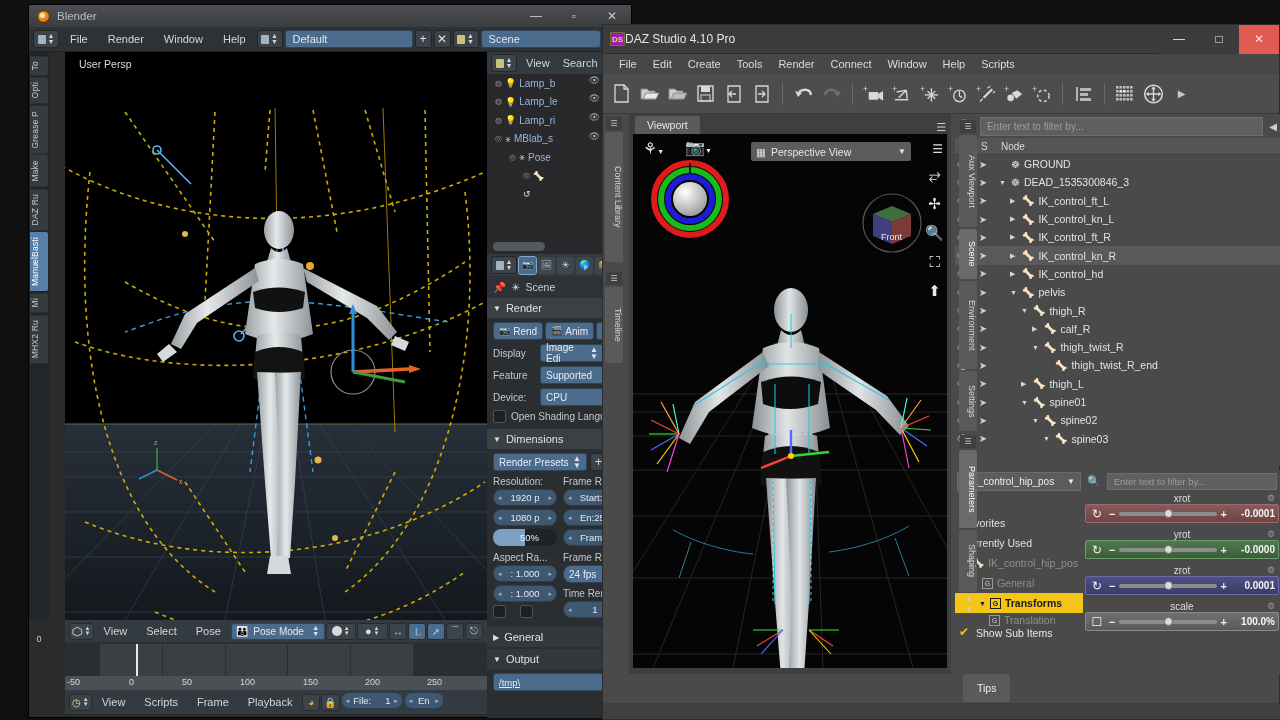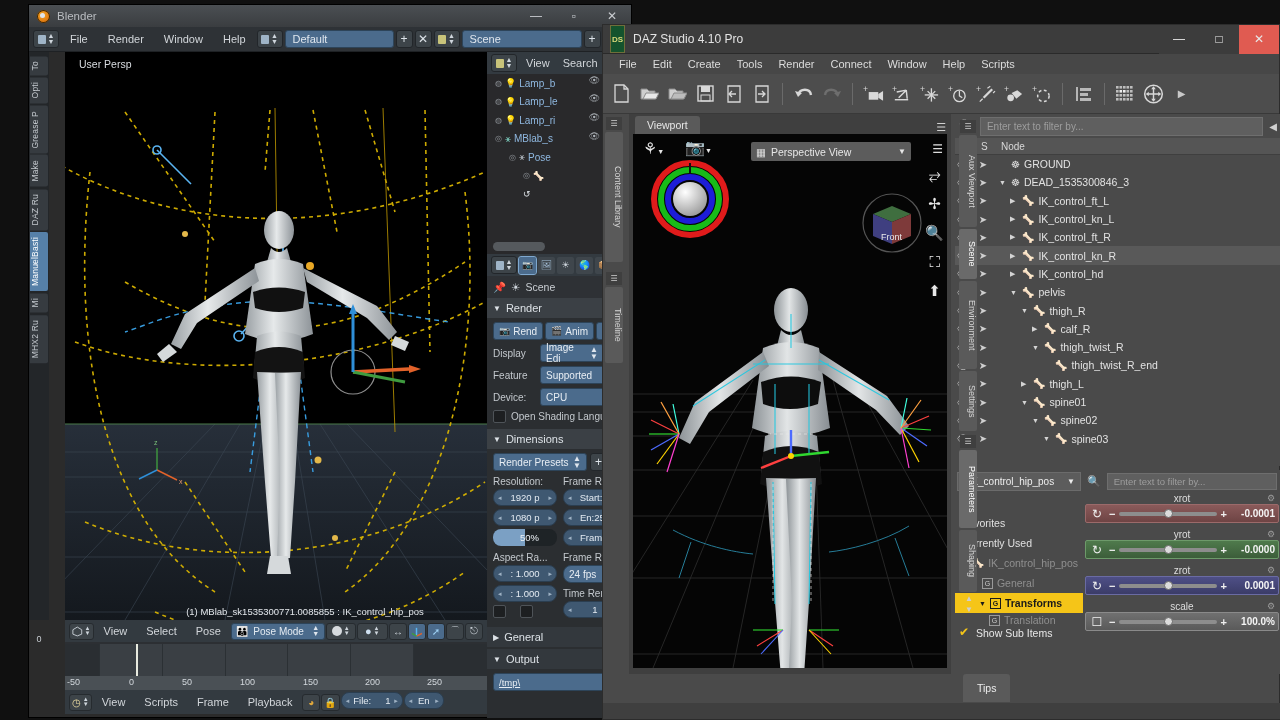--- a/index.html
+++ b/index.html
@@ -111,22 +111,22 @@
   .bl-2col>div{flex:1;}
   .bl-colhdr{color:#c3c8cd;font-size:10px;margin:3px 0 2px 0;}
   .bl-txtfield{background:#4b6b8c;border:1px solid #2d4459;border-radius:3px;height:18px;
      color:#e7edf3;font-size:9.5px;display:flex;align-items:center;padding:0 5px;text-decoration:underline;}
 
   
   #daz { position:absolute; left:602px; top:24px; width:678px; height:696px;
      background:#4a4a4a; border:1px solid #2c2c2c; }
   .dz-titlebar{height:29px;background:#3c3c3c;display:flex;align-items:center;padding-left:7px;
      border-bottom:1px solid #2a2a2a;}
-  .dz-logo{width:15px;height:28px;background:#14532d;border:1px solid #6f6f3a;color:#d9d97a;
-     font-size:8px;font-weight:bold;display:flex;align-items:center;justify-content:center;margin-right:8px;}
+  .dz-logo{width:15px;height:14px;background:#a21caf;border:1px solid #6f6f3a;color:#d9d97a;
+     font-size:8px;font-weight:bold;display:flex;align-items:center;justify-content:center;}
   .dz-title{color:#e3e3e3;font-size:12px;}
   .dz-wbtns{margin-left:auto;display:flex;height:29px;}
   .dz-wbtn{width:40px;display:flex;align-items:center;justify-content:center;color:#e8e8e8;font-size:12px;background:#3c3c3c;}
   .dz-wbtn.close{background:#e05b51;}
   .dz-menubar{height:20px;background:#474747;display:flex;align-items:center;padding-left:8px;gap:0;}
   .dz-menu{color:#dcdcdc;font-size:11px;padding:0 8px;}
   .dz-toolbar{height:40px;background:#4d4d4d;display:flex;align-items:center;padding:0 8px;gap:7px;
      border-bottom:1px solid #393939;}
   .dz-ticon{width:21px;height:21px;display:flex;align-items:center;justify-content:center;color:#d8d8d8;}
   .dz-tsep{width:1px;height:22px;background:#6a6a6a;margin:0 3px;}
@@ -217,21 +217,21 @@
           <span class="ar">▲<br>▼</span>
       </div>
       <div class="bl-menu">File</div>
       <div class="bl-menu">Render</div>
       <div class="bl-menu">Window</div>
       <div class="bl-menu">Help</div>
       <div class="bl-ico-btn">
         <span class="g"></span>
           <span class="ar">▲<br>▼</span>
       </div>
-      <div class="bl-sel" style="width:109px">Default</div>
+      <div class="bl-sel" style="width:128px">Default</div>
       <div class="bl-plus">+</div>
       <div class="bl-plus">✕</div>
       <div class="bl-ico-btn">
         <span class="g" style="background:#c8c37a"></span>
           <span class="ar">▲<br>▼</span>
       </div>
       <div class="bl-sel" style="width:120px">Scene</div>
       <div class="bl-plus">+</div>
     </div>
 
@@ -352,21 +352,20 @@
           </g>
           <g>
             <circle cx="253" cy="408" r="3.5" fill="#e3b84a"></circle>
             <circle cx="270" cy="486" r="3" fill="#e3b84a"></circle>
             <circle cx="299" cy="624" r="3" fill="#e3b84a"></circle>
             <circle cx="120" cy="182" r="3" fill="#e3b84a"></circle>
             <circle cx="245" cy="214" r="4" fill="#e9a825"></circle>
           </g>
         </svg>
         <div class="bl-vp-label">User Persp</div>
-        <div class="bl-vp-status">(1) MBlab_sk1535300771.0085855 : IK_control_hip_pos</div>
         <div class="bl-scrollv">
             <i></i>
           </div>
         <div style="position:absolute;right:14px;top:74px;color:#9aa0a6;font-size:13px;">+</div>
       </div>
 
       <div class="bl-vp-header">
         <div class="bl-sm-btn">
           <svg width="11" height="11" viewBox="0 0 12 12">
               <path d="M6 1 L11 4 L11 9 L6 11 L1 9 L1 4 Z" fill="none" stroke="#cfd6dd"></path>

